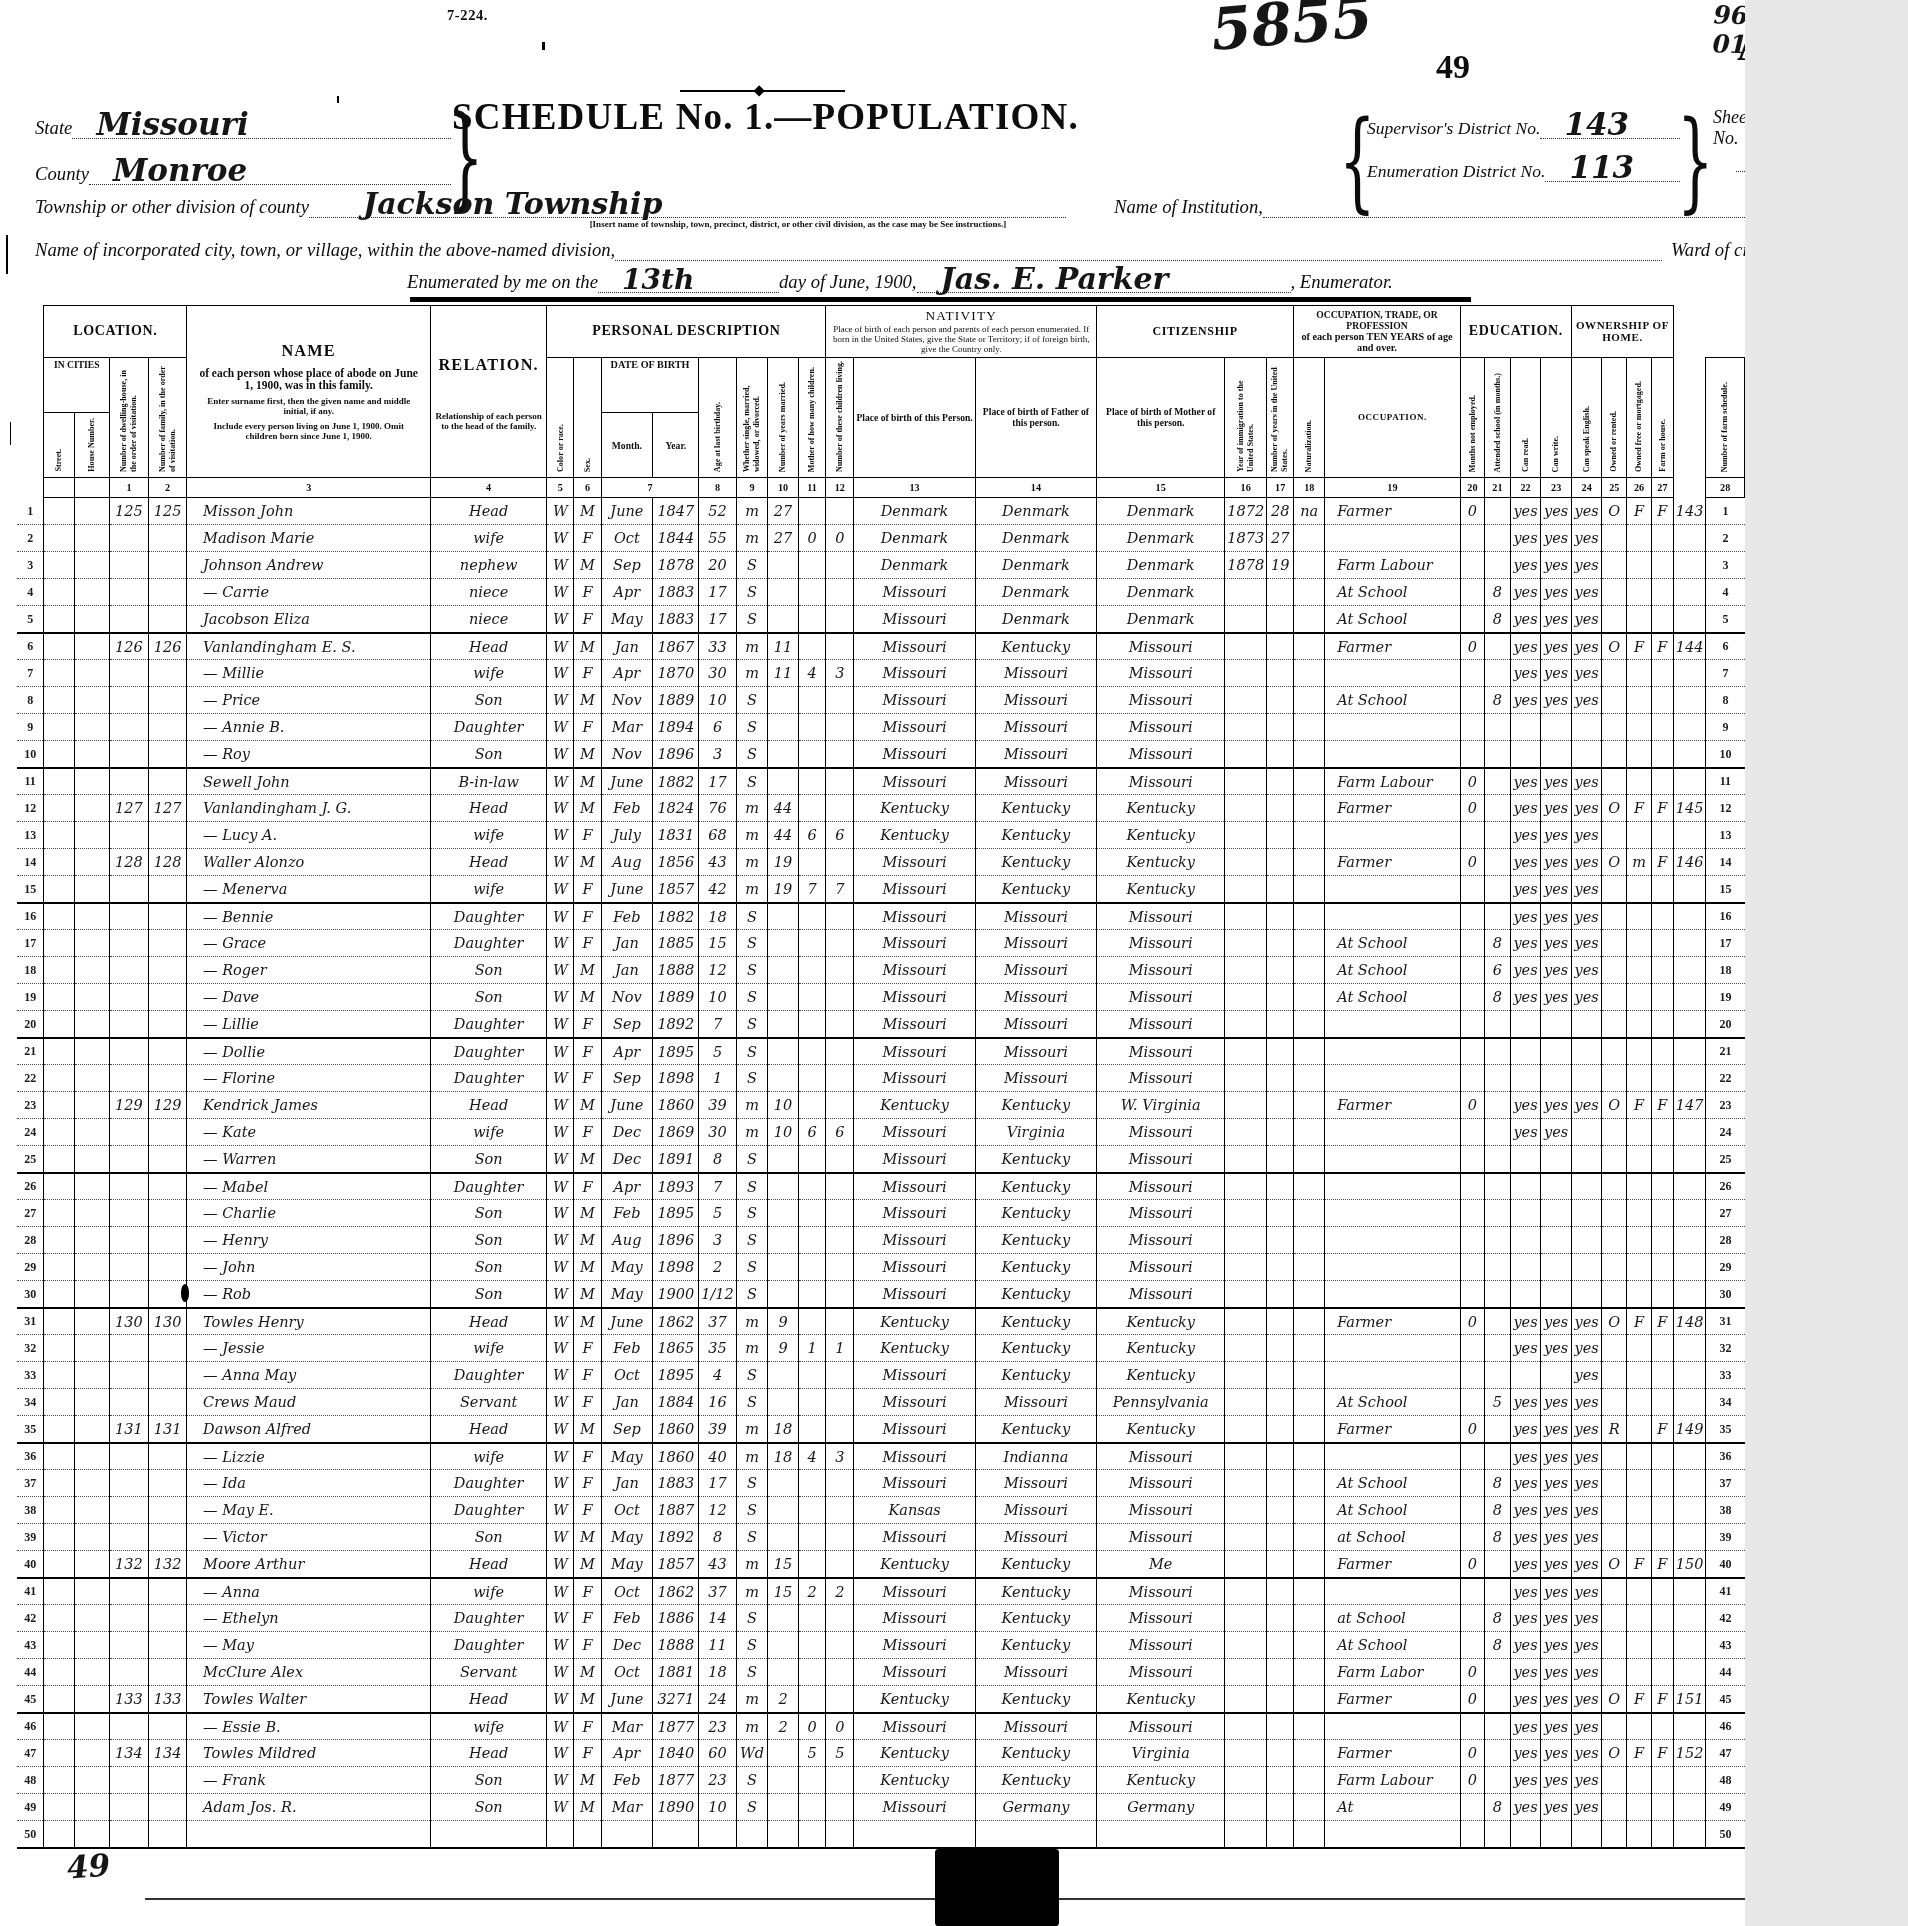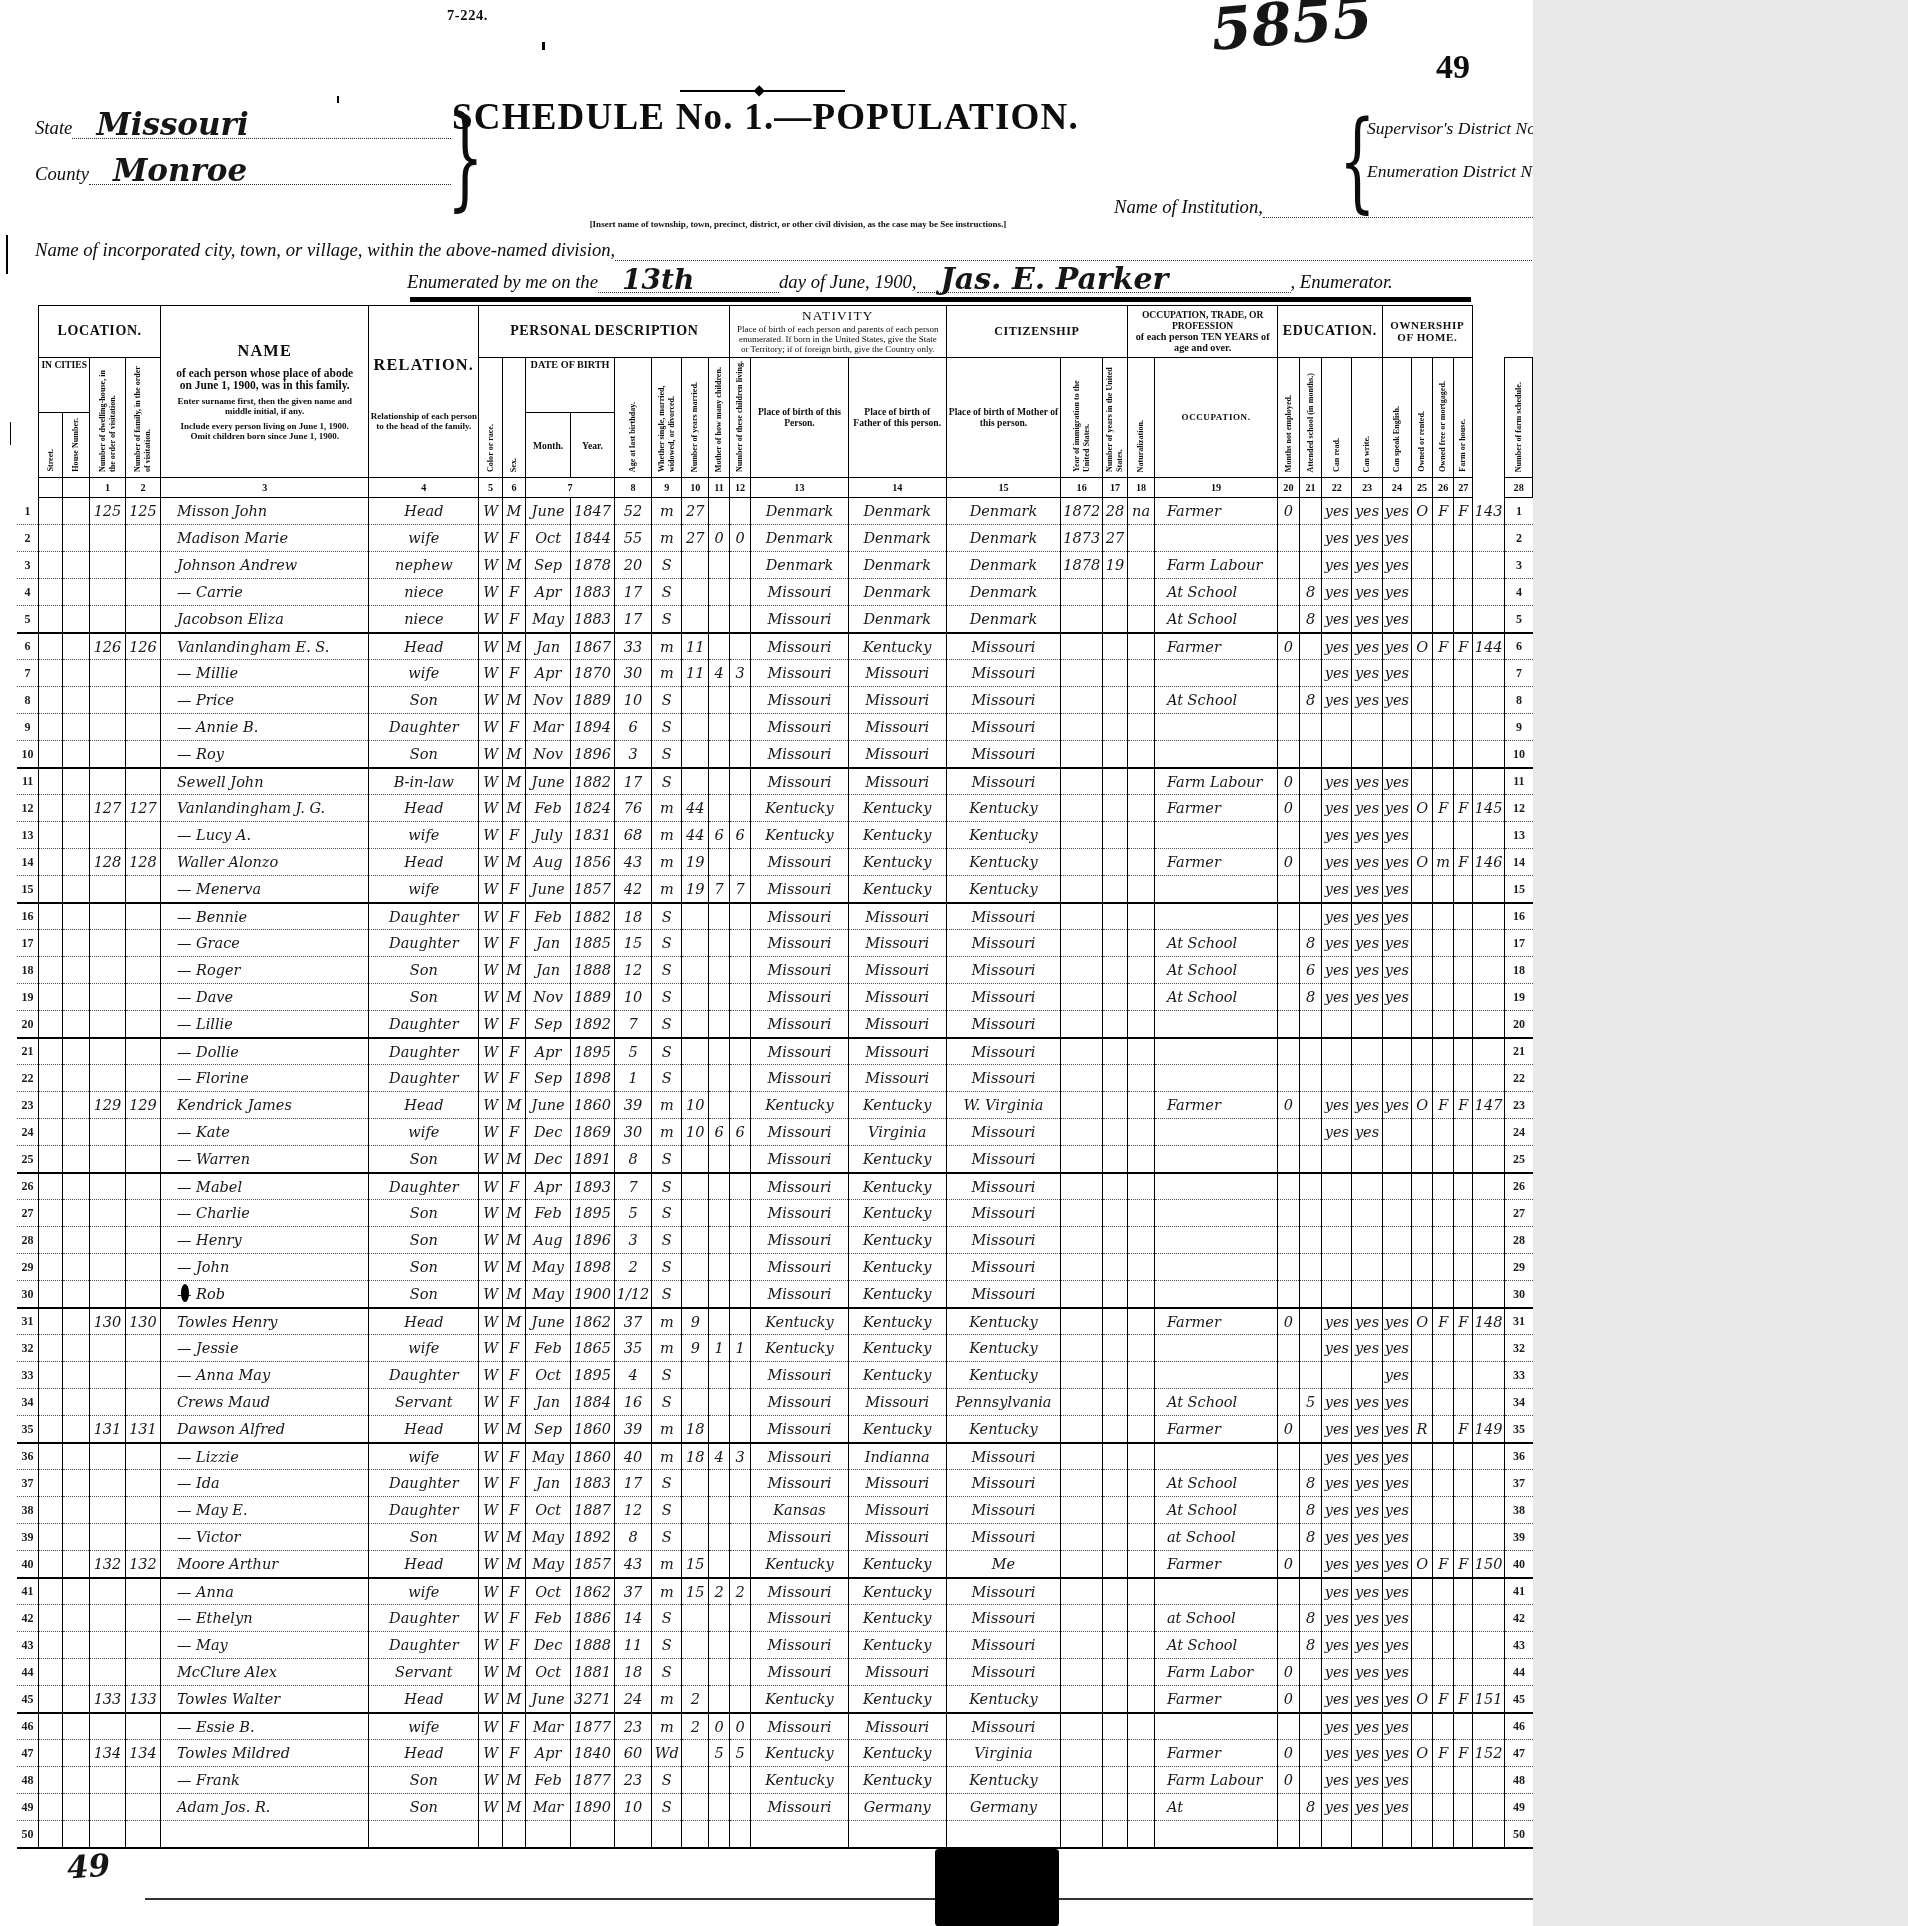--- a/index.html
+++ b/index.html
@@ -1,16 +1,16 @@
 <!DOCTYPE html>
 <html style="font-size:9.6px"><head>
 <meta charset="utf-8">
 <style>
   html,body{margin:0;padding:0;background:#e8e8e8;}
-  .page{position:relative;width:1533px;height:1926px;background:#ffffff;overflow:hidden;
+  .page{position:relative;width:1745px;height:1926px;background:#ffffff;overflow:hidden;
         font-family:"Liberation Serif",serif;color:#0d0d0d;}
   .abs{position:absolute;}
   
   .form-no{left:447px;top:7.2px;font-size:14.5px;font-weight:bold;letter-spacing:0.6px;}
   .main-title{left:259px;top:17px;width:1000px;text-align:center;font-size:30px;font-weight:bold;letter-spacing:2.4px;}
   .ornament{left:680px;top:90px;width:165px;height:1.8px;background:#000;}
   .ornament:after{content:"";position:absolute;left:75px;top:-3px;width:8.4px;height:8.4px;background:#000;transform:rotate(45deg);}
   .schedule-title{left:386px;top:95px;width:759px;text-align:center;font-size:37px;font-weight:bold;letter-spacing:1.2px;}
   .hw{font-family:"DejaVu Serif",serif;font-style:italic;color:#161616;}
   .hw-5855{left:1211px;top:-11px;font-size:58px;font-weight:bold;transform:rotate(-5deg);}
@@ -119,20 +119,26 @@
       </span>
   </div>
   <div class="abs brace brace-sup-close">}</div>
   <div class="abs sheet-no-lbl">Sheet No.</div>
   <div class="abs hline sheet-no-val">
     <span class="fill">
         <span class="hw hw-val" style="font-size:35px;font-weight:bold;">7</span>
       </span>
   </div>
 
+  <div class="abs hline line-township">
+    <span class="lbl">Township or other division of county</span>
+    <span class="fill">
+        <span class="hw hw-val" style="font-size:30px;font-weight:bold;left:54px;">Jackson Township</span>
+      </span>
+  </div>
   <div class="abs township-note">[Insert name of township, town, precinct, district, or other civil division, as the case may be    See instructions.]</div>
   <div class="abs hline line-institution">
     <span class="lbl">Name of Institution,</span>
     <span class="fill"></span>
   </div>
 
   <div class="abs hline line-city">
     <span class="lbl">Name of incorporated city, town, or village, within the above-named division,</span>
     <span class="fill"></span>
   </div>

